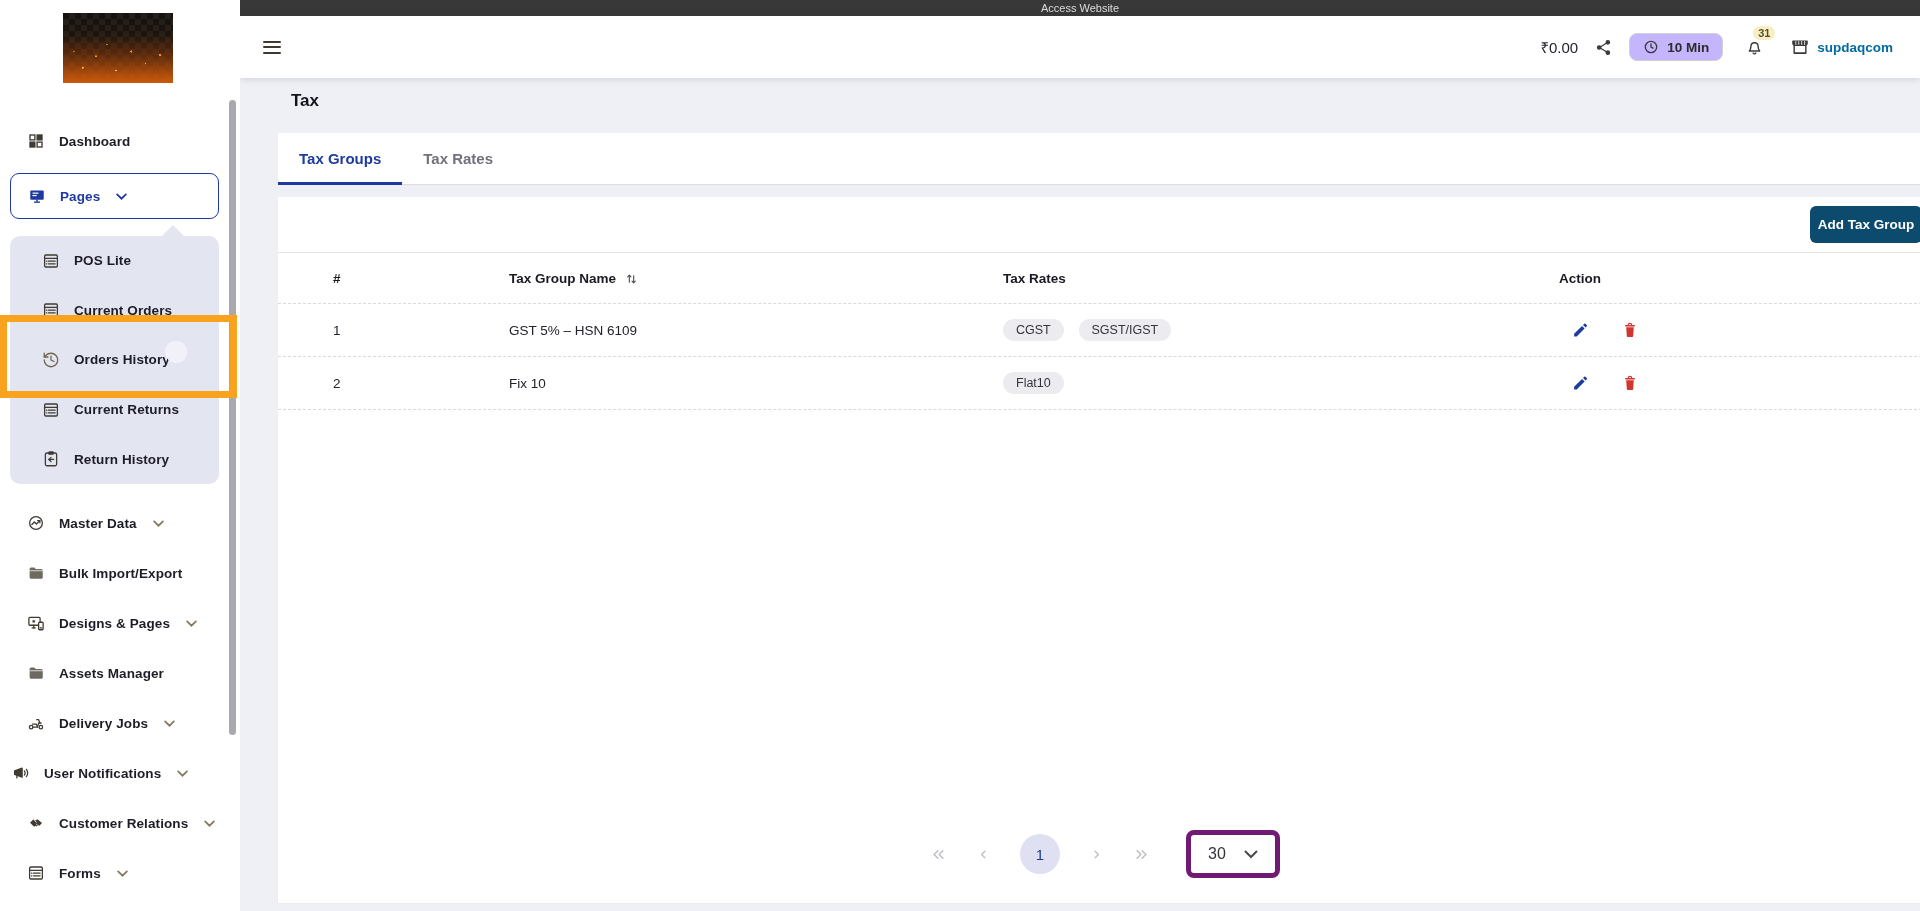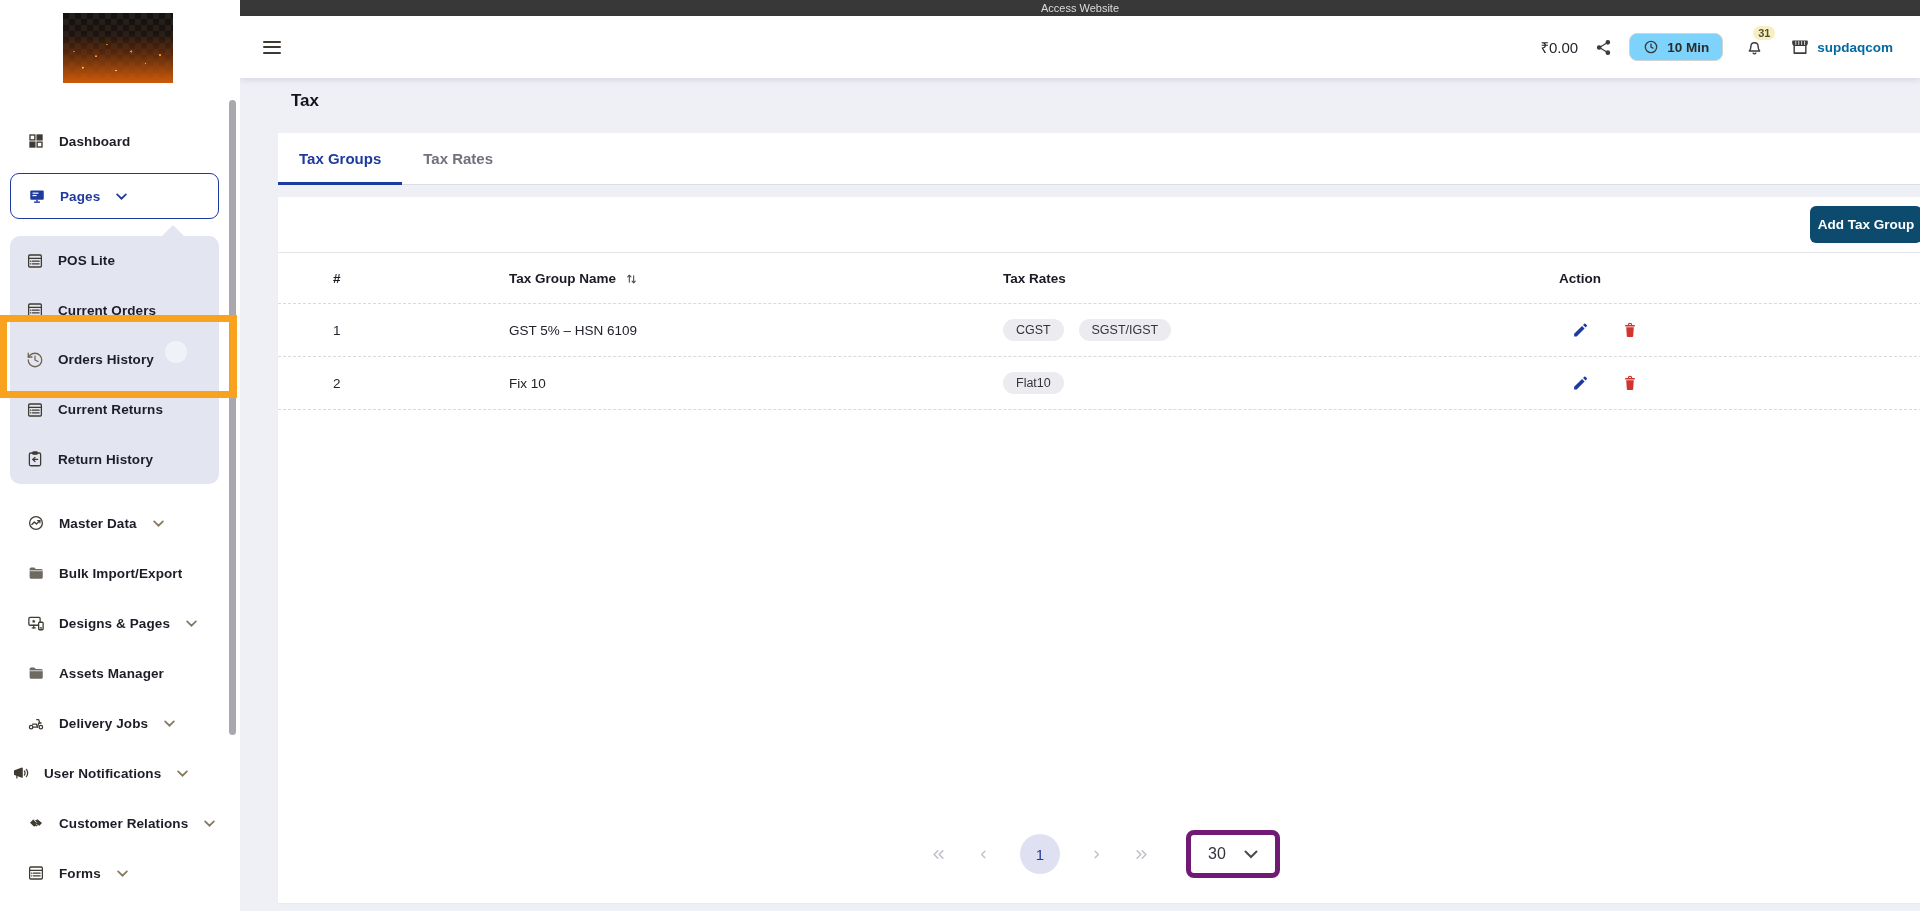--- a/index.html
+++ b/index.html
@@ -32,37 +32,37 @@
 
   .orders-box { position:absolute; left:10px; top:173px; width:209px; height:46px;
     border:1px solid #1e3a9f; border-radius:9px; display:flex; align-items:center;
     padding-left:17px; gap:14px; background:#fff; cursor:pointer; }
   .orders-box .nav-label { color:#1e3a9f; }
   .notch { position:absolute; left:162px; top:225px; width:0; height:0;
     border-left:11px solid transparent; border-right:11px solid transparent;
     border-bottom:11px solid #e3e5f1; }
   .submenu { position:absolute; left:10px; top:236px; width:209px; height:248px;
     background:#e3e5f1; border-radius:10px; display:flex; flex-direction:column; }
-  .submenu .nav-row { position:relative; flex:1; width:100%; padding-left:16px; }
+  .submenu .nav-row { position:relative; flex:1; width:100%; padding-left:32px; }
   .click-circle { position:absolute; left:165px; top:341px; width:22px; height:22px;
     border-radius:50%; background:#f1f2f9; }
   .annotation { position:absolute; left:0; top:315px; width:237px; height:83px;
     border:7px solid #f9a21d; z-index:9; pointer-events:none; }
 
   
   .main { position:absolute; left:240px; top:0; width:1680px; height:911px; background:#eef0f5; }
   .banner { height:16px; background:#383838; display:flex; align-items:center; justify-content:center; }
   .banner span { font-size:11px; color:#dcdcdc; cursor:pointer; }
   .toolbar { height:62px; background:#fff; display:flex; align-items:center;
     padding:0 27px 0 23px; box-shadow:0 2px 6px rgba(60,64,90,.14); position:relative; z-index:3; }
   .hamburger { width:18px; height:13px; display:flex; flex-direction:column; justify-content:space-between; cursor:pointer; }
   .hamburger i { display:block; height:2px; background:#3e3a33; border-radius:1px; }
   .tb-right { margin-left:auto; display:flex; align-items:center; gap:16px; }
   .balance { font-size:15px; color:#1f1f28; }
-  .timer-btn { display:flex; align-items:center; gap:8px; background:#7dd3fc; border:1px solid #d2d2d2;
+  .timer-btn { display:flex; align-items:center; gap:8px; background:#c4b5fd; border:1px solid #d2d2d2;
     border-radius:8px; padding:5px 13px; font-size:13.5px; font-weight:700; color:#2b2b2b; cursor:pointer; }
   .bell-wrap { position:relative; margin:0 10px 0 6px; cursor:pointer; }
   .bell-badge { position:absolute; top:-12px; left:8px; background:#f7efc1; color:#55512e;
     font-size:11px; font-weight:700; padding:1px 5px; border-radius:8px; }
   .store-wrap { display:flex; align-items:center; gap:7px; cursor:pointer; }
   .store-name { font-size:13.5px; font-weight:600; color:#0369a1; }
 
   .content { position:relative; height:833px;margin-left:28px; }
   .page-title { position:absolute; left:23px; top:13px; font-size:17px; font-weight:700; color:#14141e; }
 

